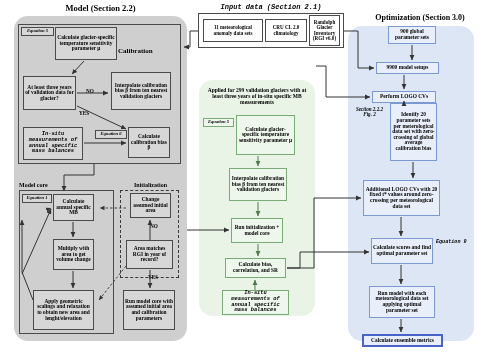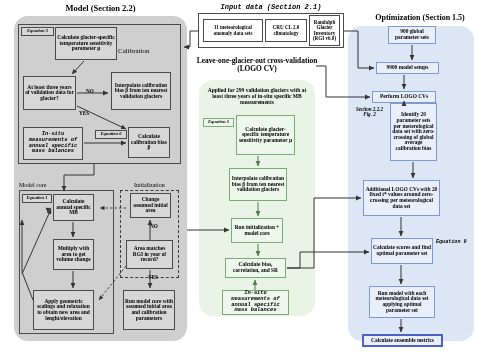--- a/index.html
+++ b/index.html
@@ -35,21 +35,21 @@
 
   
   .eqtag{position:absolute;box-sizing:border-box;background:#d7d7d7;
          border:1px solid #4a4a4a;font-style:italic;font-weight:bold;
          display:flex;align-items:center;justify-content:center;text-align:center;
          line-height:1.05;}
   .eqtag-green{background:#eef7ec;border-color:#7aab76;}
   .eqtag-plain{background:transparent;border:none;}
 
   
-  .cap{position:absolute;font-weight:normal;}
+  .cap{position:absolute;font-weight:bold;}
 
   
   .elabel{position:absolute;font-weight:bold;}
 
   svg.wires{position:absolute;left:0;top:0;width:500px;height:354px;
             pointer-events:none;overflow:visible;}
 </style>
 </head>
 <body>
 
@@ -58,23 +58,22 @@
   <div class="panel panel-grey" style="left:14px;top:16px;width:173px;height:325px;"></div>
 
   <div class="panel panel-green" style="left:199px;top:80px;width:116px;height:236px;"></div>
 
   <div class="panel panel-blue" style="left:348px;top:26px;width:126px;height:315px;"></div>
 
   <div class="sec-title" style="left:14px;top:4px;width:173px;font-size:8.5px;">Model (Section 2.2)</div>
 
   <div class="sec-title ital" style="left:196px;top:4px;width:150px;font-size:7px;">Input data (Section 2.1)</div>
 
-  <div class="sec-title" style="left:340px;top:14px;width:160px;font-size:8px;">Optimization (Section 1.5)</div>
-
-  <div class="sec-title" style="left:193px;top:57px;width:128px;font-size:7.4px;">Leave-one-glacier-out cross-validation (LOGO CV)</div>
+  <div class="sec-title" style="left:340px;top:14px;width:160px;font-size:8px;">Optimization (Section 3.0)</div>
+
 
   <div class="frame f-white" style="left:198px;top:13px;width:146px;height:35px;"></div>
 
   <div class="node n-white" style="left:203px;top:19px;width:60px;height:23px;font-size:5.1px;">11 meteorological anomaly data sets</div>
 
   <div class="node n-white" style="left:265px;top:19px;width:42px;height:23px;font-size:5.1px;">CRU CL 2.0 climatology</div>
 
   <div class="node n-white" style="left:309px;top:15px;width:31px;height:31px;font-size:5.1px;">Randolph Glacier Inventory (RGI v6.0)</div>
 
   <div class="frame f-solid" style="left:18px;top:24px;width:163px;height:140px;"></div>

